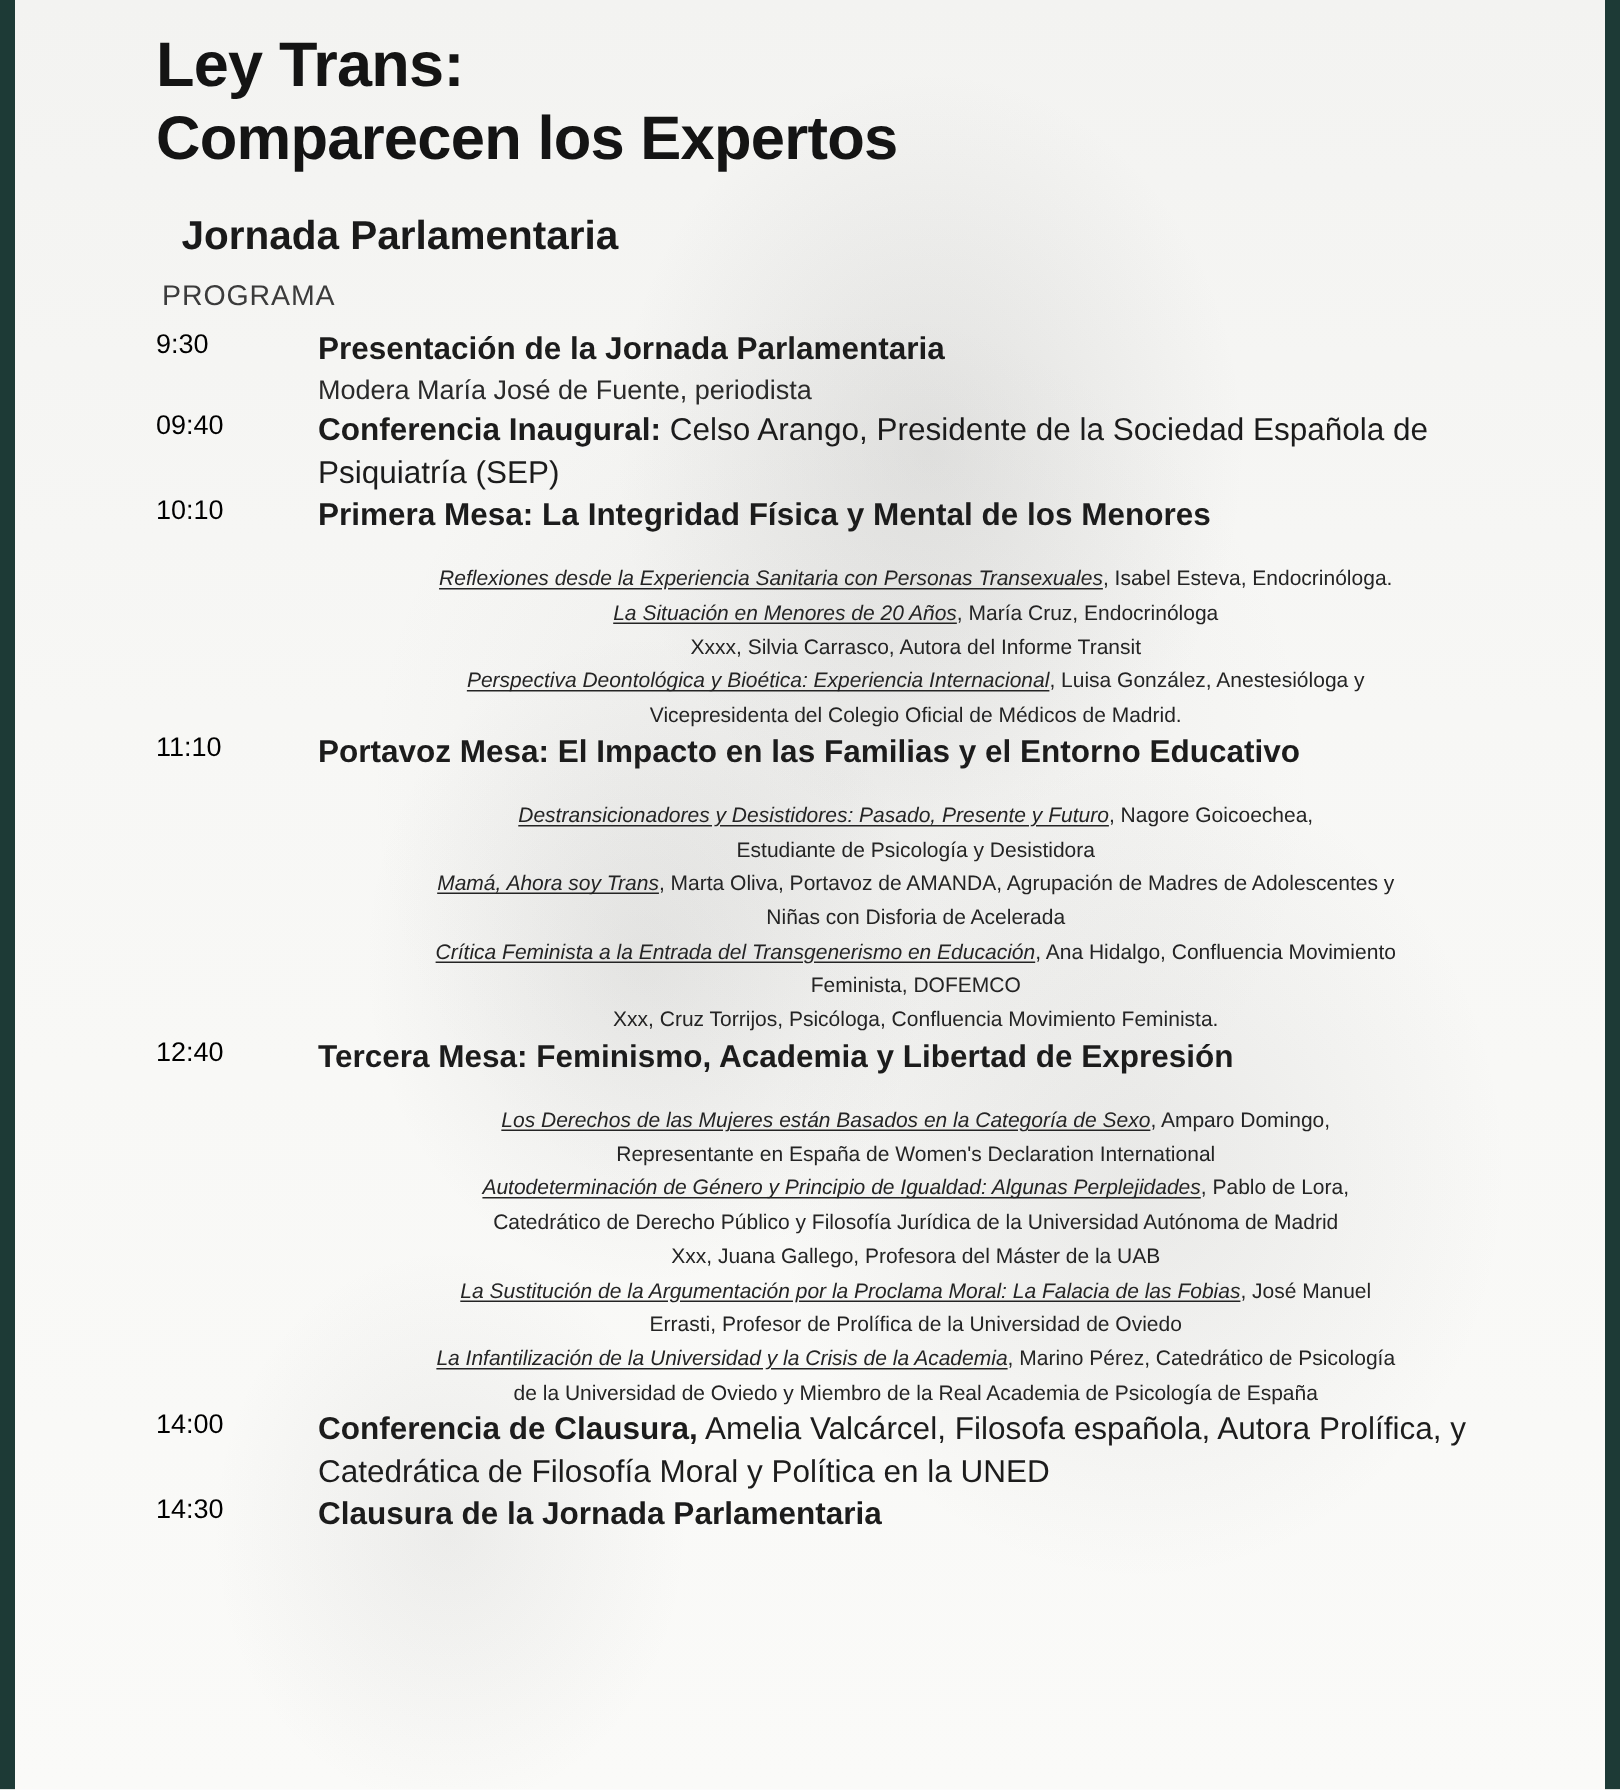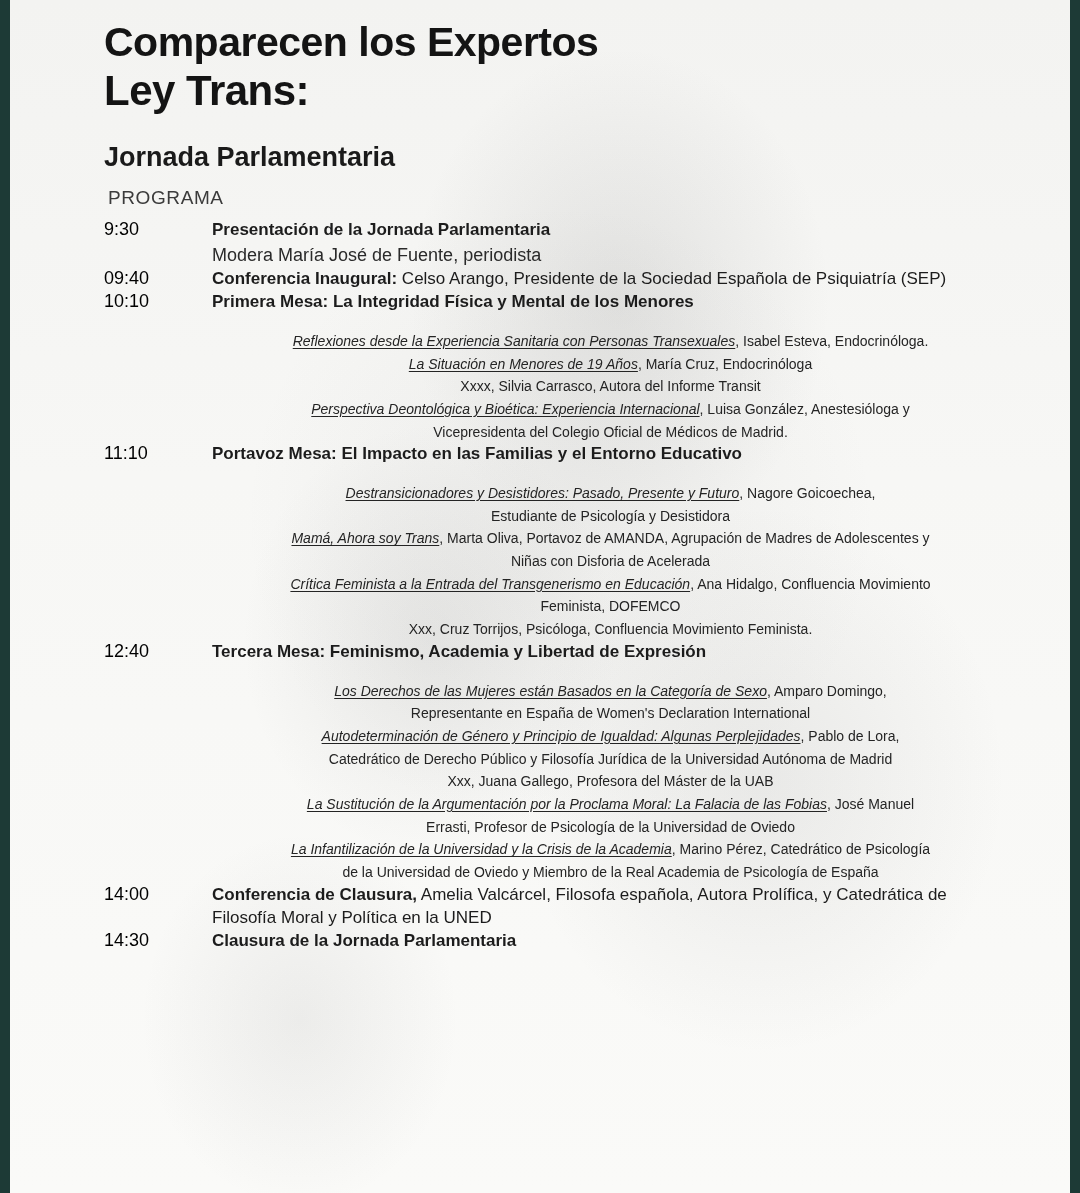--- a/index.html
+++ b/index.html
@@ -55,20 +55,21 @@
   }
   .title-line.second {
     font-size: 41px;
   }
   .subtitle {
     margin-top: 26px;
     color: #1a1a1a;
     font-weight: bold;
     font-size: 27px;
     letter-spacing: 0px;
+    margin-left: 17px;
   }
   .programa {
     margin-top: 14px;
     margin-left: 4px;
     color: #3b3b3b;
     font-weight: normal;
     font-size: 19px;
     letter-spacing: 0.6px;
   }
   table.schedule {
@@ -87,21 +88,21 @@
     font-size: 18px;
     white-space: nowrap;
     padding-top: 2px;
     padding-left: 2px;
   }
   td.body {
     padding-bottom: 10px;
   }
   .head {
     color: #1c1c1c;
-    font-size: 17px;
+    font-size: 21px;
     line-height: 1.35;
   }
   .head .b {
     font-weight: bold;
   }
   .head .n {
     font-weight: normal;
   }
   .submod {
     color: #2a2a2a;
@@ -126,22 +127,22 @@
 </style>
 </head>
 <body>
 
 <div class="page">
   <div class="bg-watermark"></div>
   <div class="left-edge"></div>
   <div class="right-edge"></div>
 
   <div class="content">
+    <div class="title-line">Ley Trans:</div>
     <div class="title-line second">Comparecen los Expertos</div>
-    <div class="title-line">Ley Trans:</div>
     <div class="subtitle">Jornada Parlamentaria</div>
     <div class="programa">PROGRAMA</div>
 
     <table class="schedule">
       <tbody id="schedule-body">
           <tr>
             <td class="time">9:30</td>
             <td class="body">
               <div class="head"><span class="b">Presentación de la Jornada Parlamentaria</span></div>
               <div class="submod">Modera María José de Fuente, periodista</div>
@@ -152,21 +153,21 @@
             <td class="body">
               <div class="head"><span class="b">Conferencia Inaugural:</span><span class="n"> Celso Arango, Presidente de la Sociedad Española de Psiquiatría (SEP)</span></div>
             </td>
           </tr>
           <tr>
             <td class="time">10:10</td>
             <td class="body">
               <div class="head"><span class="b">Primera Mesa: La Integridad Física y Mental de los Menores</span></div>
               <div class="gap-top">
                 <div class="line"><span class="ital">Reflexiones desde la Experiencia Sanitaria con Personas Transexuales</span><span>, Isabel Esteva, Endocrinóloga.</span></div>
-                <div class="line"><span class="ital">La Situación en Menores de 19 Años</span><span>, María Cruz, Endocrinóloga</span></div>
+                <div class="line"><span class="ital">La Situación en Menores de 20 Años</span><span>, María Cruz, Endocrinóloga</span></div>
                 <div class="line"><span>Xxxx, Silvia Carrasco, Autora del Informe Transit</span></div>
                 <div class="line"><span class="ital">Perspectiva Deontológica y Bioética: Experiencia Internacional</span><span>, Luisa González, Anestesióloga y</span></div>
                 <div class="line"><span>Vicepresidenta del Colegio Oficial de Médicos de Madrid.</span></div>
               </div>
             </td>
           </tr>
           <tr>
             <td class="time">11:10</td>
             <td class="body">
               <div class="head"><span class="b">Portavoz Mesa: El Impacto en las Familias y el Entorno Educativo</span></div>
@@ -185,21 +186,21 @@
             <td class="time">12:40</td>
             <td class="body">
               <div class="head"><span class="b">Tercera Mesa: Feminismo, Academia y Libertad de Expresión</span></div>
               <div class="gap-top">
                 <div class="line"><span class="ital">Los Derechos de las Mujeres están Basados en la Categoría de Sexo</span><span>, Amparo Domingo,</span></div>
                 <div class="line"><span>Representante en España de Women's Declaration International</span></div>
                 <div class="line"><span class="ital">Autodeterminación de Género y Principio de Igualdad: Algunas Perplejidades</span><span>, Pablo de Lora,</span></div>
                 <div class="line"><span>Catedrático de Derecho Público y Filosofía Jurídica de la Universidad Autónoma de Madrid</span></div>
                 <div class="line"><span>Xxx, Juana Gallego, Profesora del Máster de la UAB</span></div>
                 <div class="line"><span class="ital">La Sustitución de la Argumentación por la Proclama Moral: La Falacia de las Fobias</span><span>, José Manuel</span></div>
-                <div class="line"><span>Errasti, Profesor de Psicología de la Universidad de Oviedo</span></div>
+                <div class="line"><span>Errasti, Profesor de Prolífica de la Universidad de Oviedo</span></div>
                 <div class="line"><span class="ital">La Infantilización de la Universidad y la Crisis de la Academia</span><span>, Marino Pérez, Catedrático de Psicología</span></div>
                 <div class="line"><span>de la Universidad de Oviedo y Miembro de la Real Academia de Psicología de España</span></div>
               </div>
             </td>
           </tr>
           <tr>
             <td class="time">14:00</td>
             <td class="body">
               <div class="head"><span class="b">Conferencia de Clausura,</span><span class="n"> Amelia Valcárcel, Filosofa española, Autora Prolífica, y Catedrática de Filosofía Moral y Política en la UNED</span></div>
             </td>

